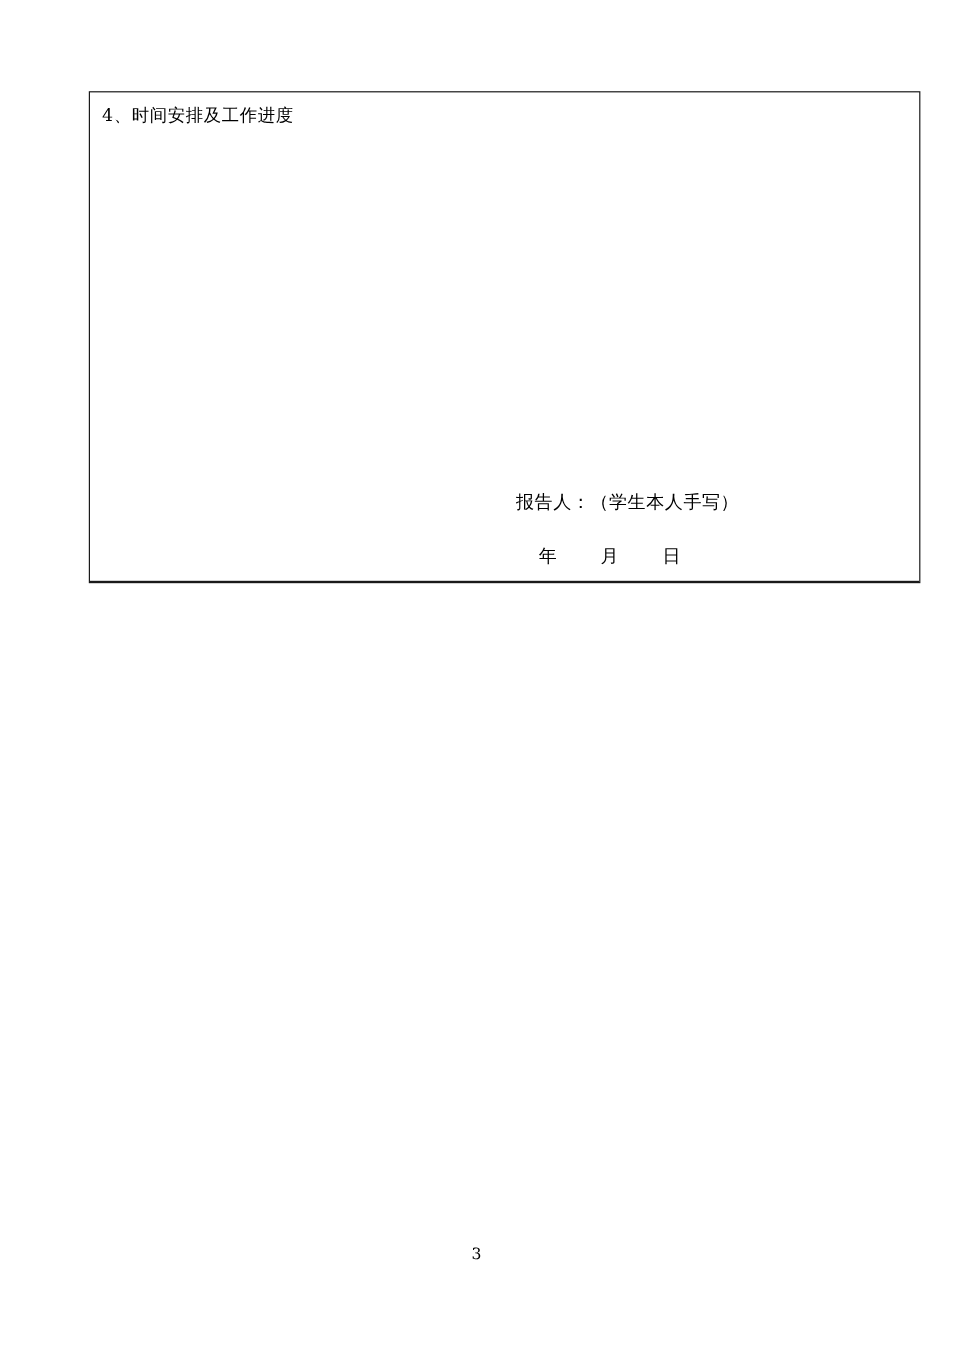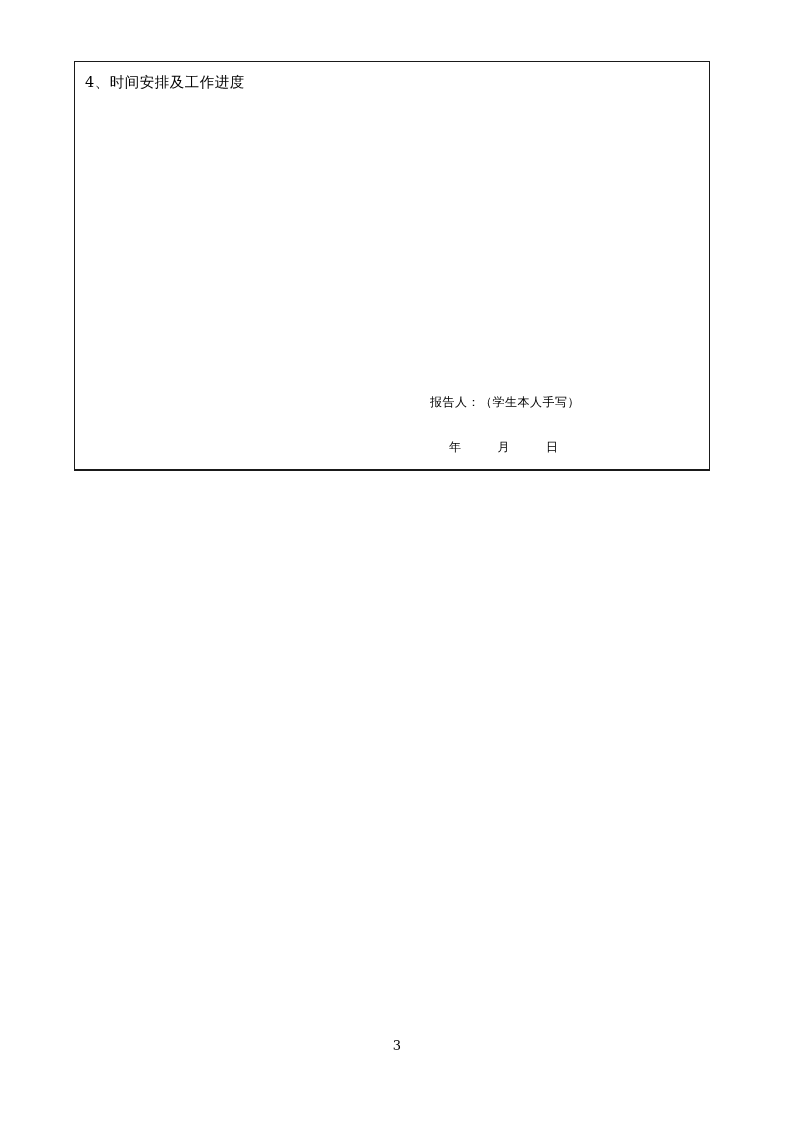--- a/index.html
+++ b/index.html
@@ -18,22 +18,22 @@
     position: absolute;
     top: 0;
     left: 0;
     width: 794px;
     height: 1122px;
     box-sizing: border-box;
   }
   .form-table {
     position: absolute;
     left: 74px;
-    top: 61px;
-    width: 636px;
+    top: 76px;
+    width: 693px;
     border: 1px solid #1a1a1a;
     box-sizing: border-box;
     background: #ffffff;
   }
   .section {
     position: relative;
     box-sizing: border-box;
   }
   .section.first {
     height: 408px;
@@ -46,21 +46,21 @@
     position: absolute;
     left: 10px;
     top: 10px;
     font-size: 14.5px;
     line-height: 1.5;
     letter-spacing: 0.5px;
     white-space: nowrap;
   }
   .sign-line {
     position: absolute;
-    font-size: 12px;
+    font-size: 15px;
     letter-spacing: 0.5px;
     white-space: nowrap;
   }
   .sign-name-1 {
     left: 355px;
     top: 332px;
   }
   .date-line-1 {
     left: 374px;
     top: 377px;

